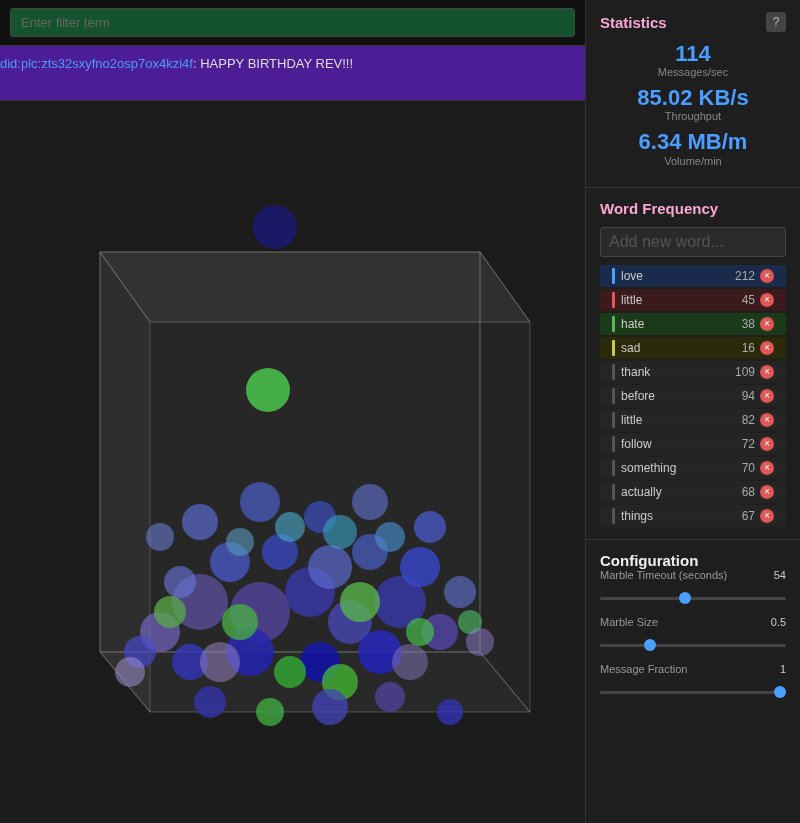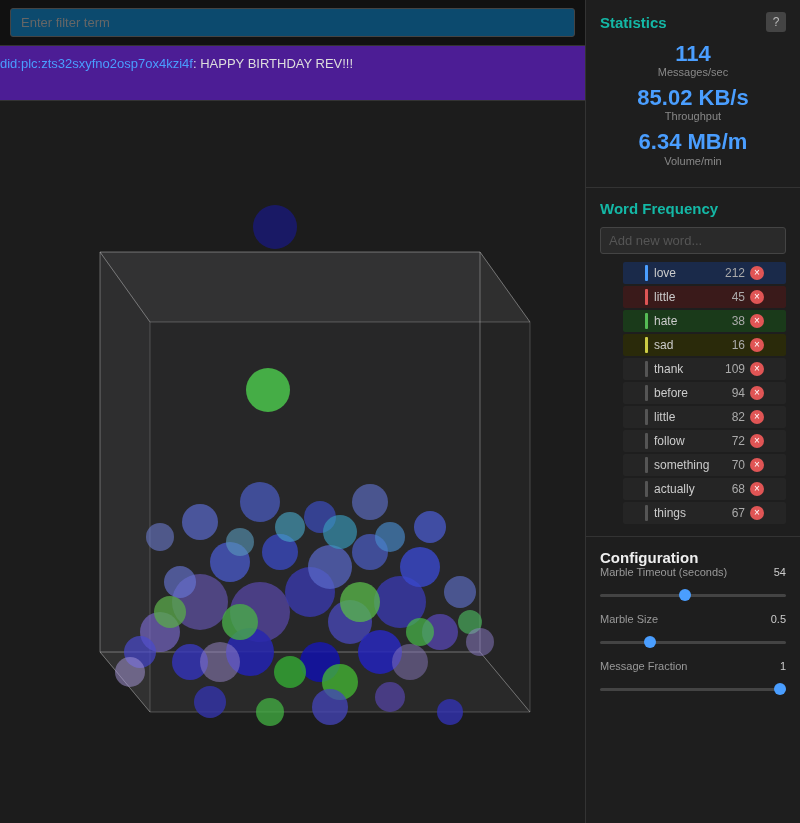--- a/index.html
+++ b/index.html
@@ -21,21 +21,21 @@
       background: #1a1a1a;
     }
 
     .filter-bar {
       padding: 8px 10px;
       background: #111;
       border-bottom: 1px solid #333;
     }
     .filter-input {
       width: 100%;
-      background: #0c4a6e;
+      background: #14532d;
       border: 1px solid #444;
       border-radius: 3px;
       color: #aaa;
       padding: 6px 10px;
       font-size: 13px;
       outline: none;
     }
     .filter-input::placeholder { color: #666; }
 
     .message-area {
@@ -79,21 +79,21 @@
       padding: 12px 14px;
       border-bottom: 1px solid #333;
     }
     .section-header {
       display: flex;
       justify-content: space-between;
       align-items: center;
       margin-bottom: 10px;
     }
     .section-title {
-      color: #14b8a6;
+      color: #f9a8d4;
       font-size: 15px;
       font-weight: 600;
     }
     .help-btn {
       background: #444;
       border: none;
       color: #bbb;
       width: 20px;
       height: 20px;
       border-radius: 3px;
@@ -124,40 +124,39 @@
       padding: 12px 14px;
       border-bottom: 1px solid #333;
     }
     .word-add-input {
       width: 100%;
       background: #2a2a2a;
       border: 1px solid #444;
       border-radius: 3px;
       color: #aaa;
       padding: 5px 8px;
-      font-size: 13px;
+      font-size: 16px;
       margin-bottom: 8px;
       outline: none;
     }
     .word-add-input::placeholder { color: #555; }
 
     .word-list {
       display: flex;
       flex-direction: column;
       gap: 2px;
     }
     .word-row {
       display: flex;
       align-items: center;
       background: #252525;
       border-radius: 2px;
-      padding: 3px 22px;
+      padding: 3px 12px;
       font-size: 12px;
       position: relative;
-      margin-left: 23px;
     }
     .word-indicator {
       width: 3px;
       height: 16px;
       border-radius: 1px;
       margin-right: 6px;
       flex-shrink: 0;
     }
     .word-name {
       flex: 1;

